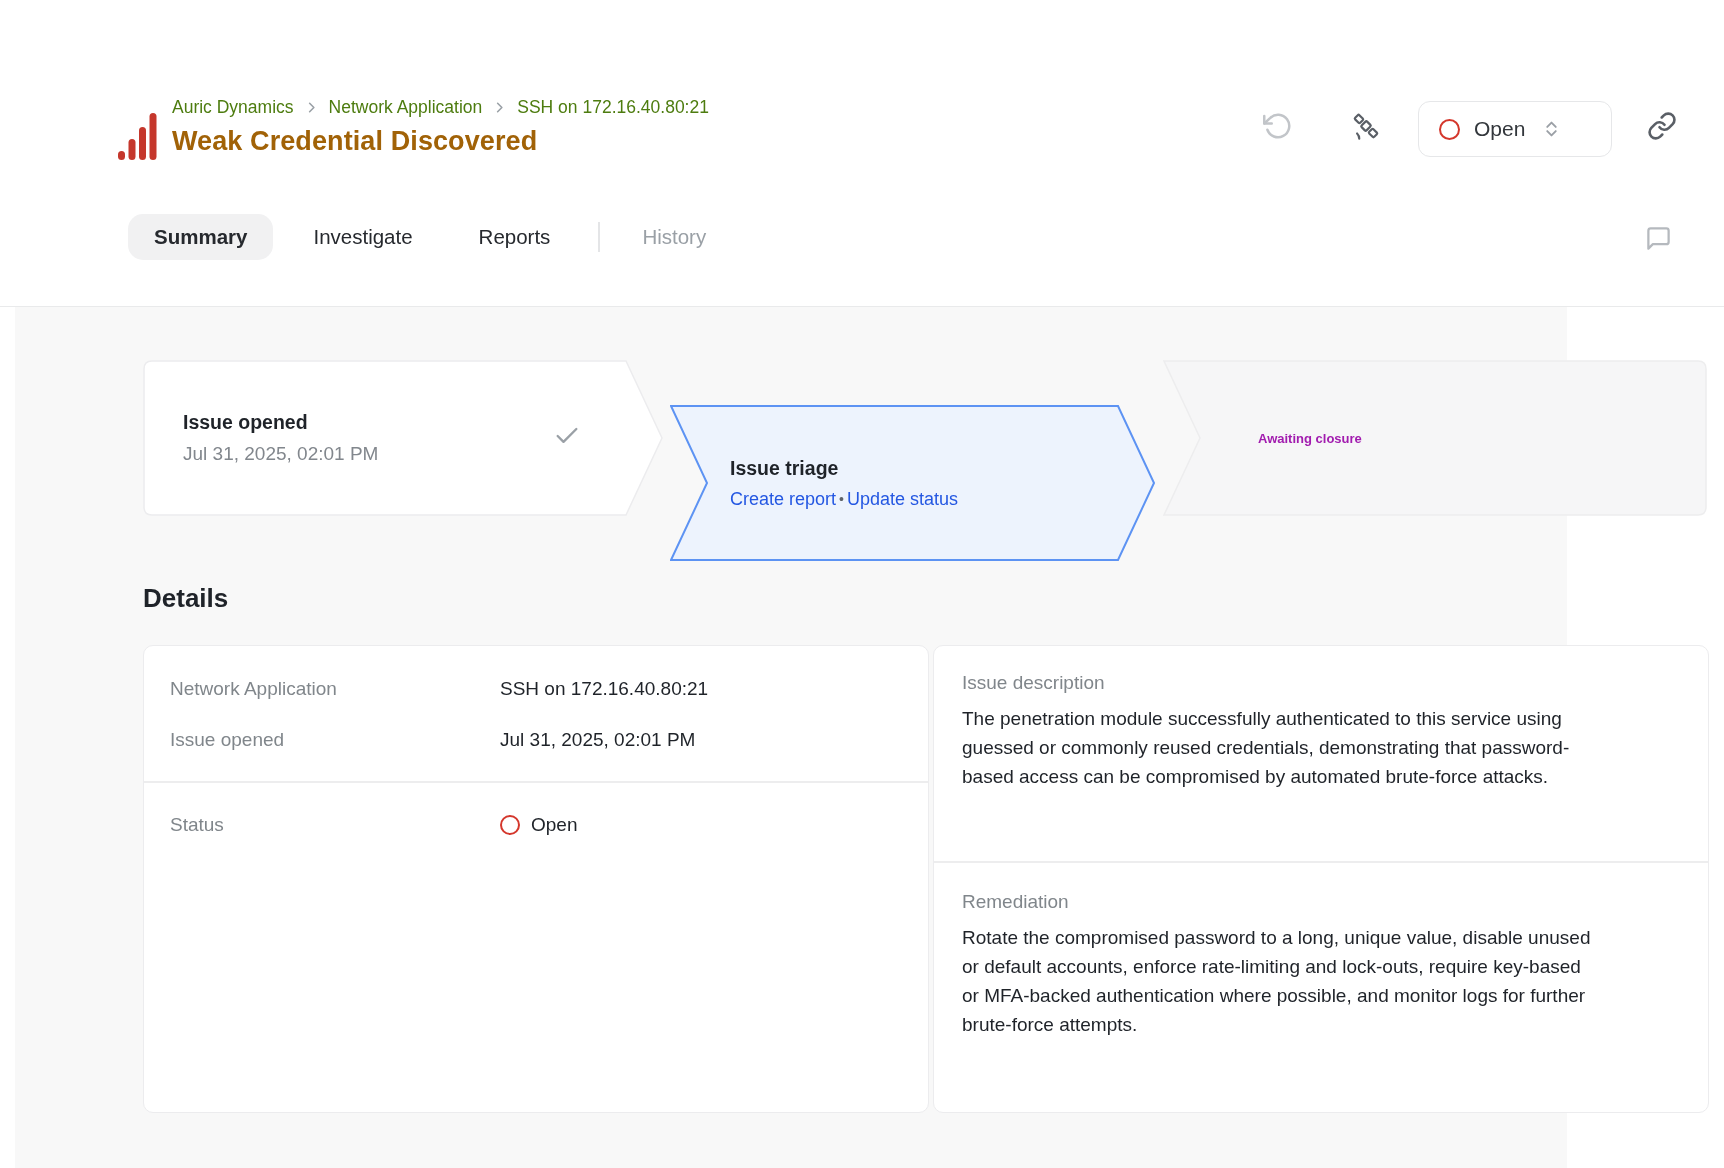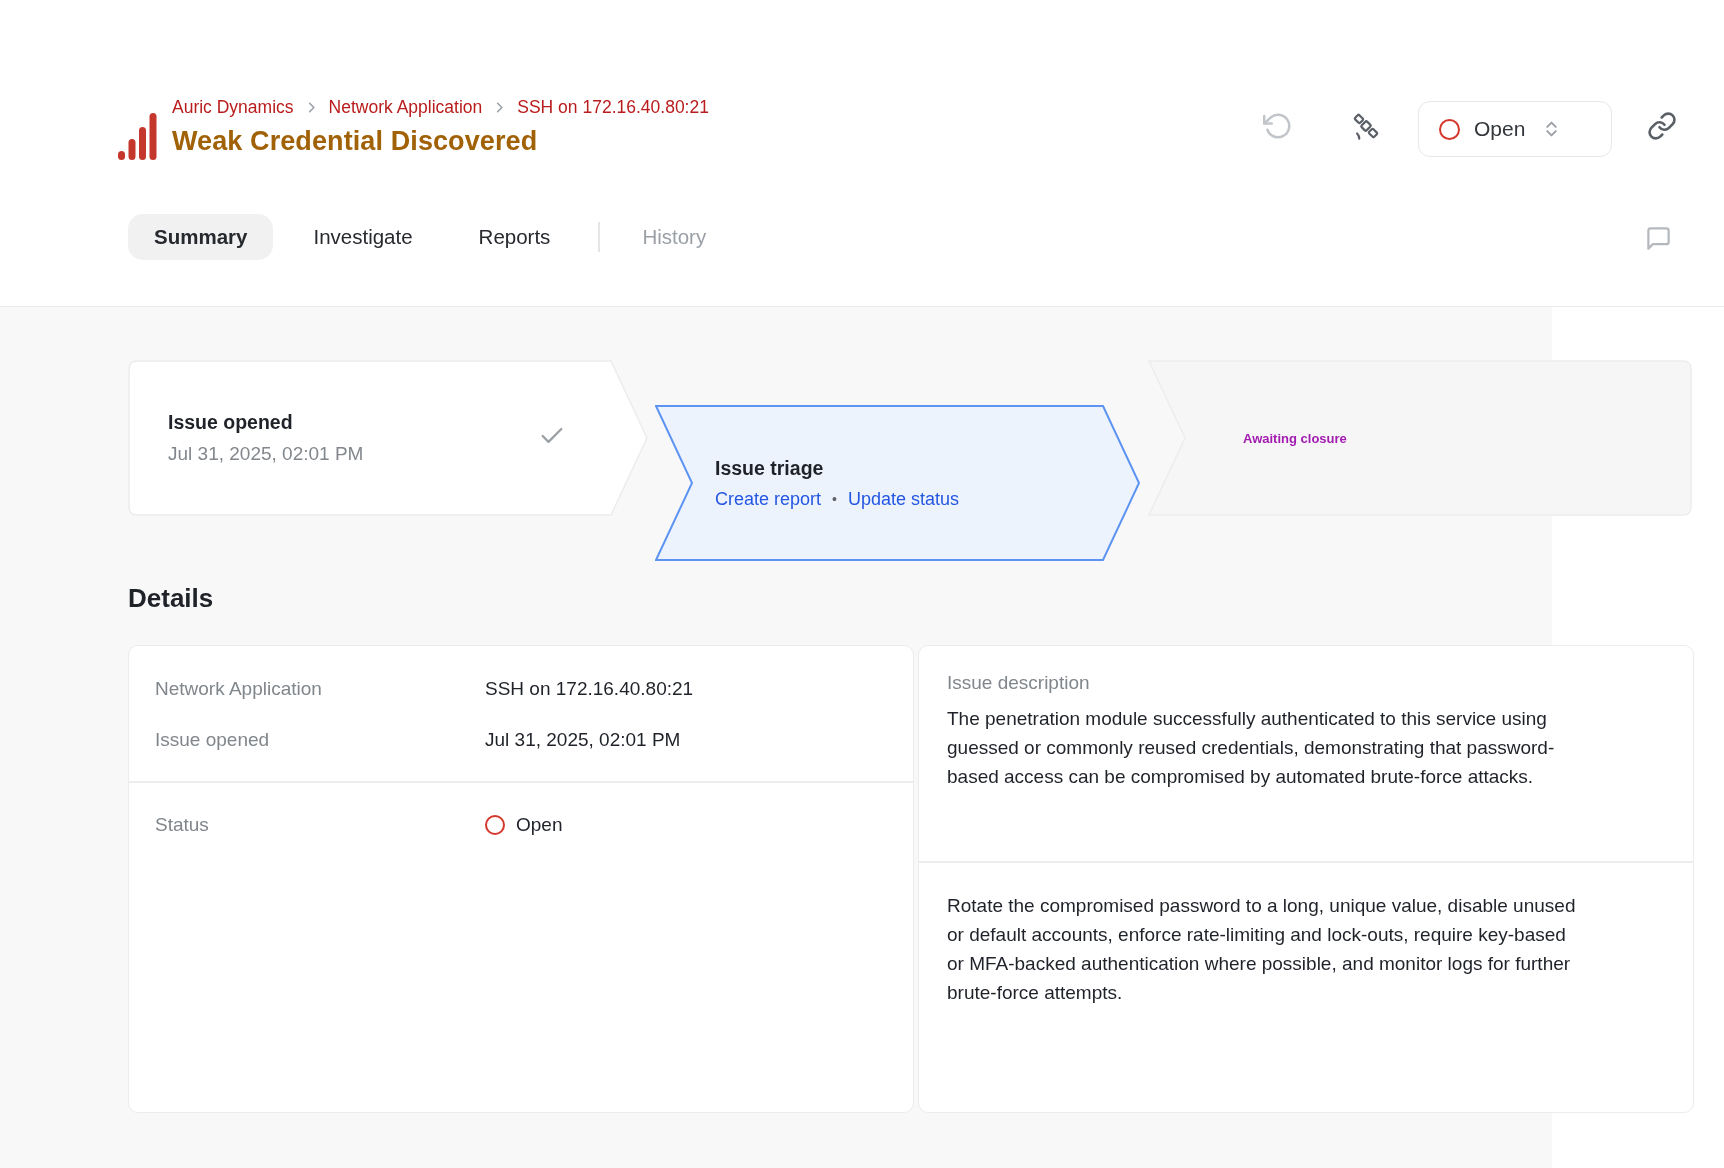--- a/index.html
+++ b/index.html
@@ -8,21 +8,21 @@
     font-family:"Liberation Sans", sans-serif;
     -webkit-font-smoothing:antialiased;
   }
   .page{position:relative;width:1724px;height:1168px;background:#ffffff;}
   .frame-top{position:absolute;left:7px;top:7px;right:0;height:1px;background:#ebebec;}
   .frame-left{position:absolute;left:7px;top:7px;width:1px;height:300px;background:#ebebec;}
 
   
   .header{position:absolute;left:0;top:0;width:1724px;height:307px;background:#ffffff;border-bottom:1px solid #e9eaeb;box-sizing:border-box;}
   .logo{position:absolute;left:118px;top:108px;width:40px;height:52px;}
-  .breadcrumb{position:absolute;left:172px;top:92px;height:30px;display:flex;align-items:center;gap:10px;font-size:17.5px;color:#b91c1c;}
+  .breadcrumb{position:absolute;left:172px;top:92px;height:30px;display:flex;align-items:center;gap:10px;font-size:17.5px;color:#4d7c0f;}
   .crumb{cursor:default;}
   .crumb-sep{display:flex;align-items:center;}
   .page-title{position:absolute;left:172px;top:126px;font-size:27px;font-weight:700;color:#a16207;letter-spacing:.1px;}
 
   .hdr-actions{position:absolute;top:98px;right:0;left:0;height:62px;}
   .icon-btn{position:absolute;display:flex;align-items:center;justify-content:center;width:40px;height:40px;top:10px;}
   .undo-btn{left:1258px;}
   .satellite-btn{left:1346px;}
   .link-btn{left:1642px;}
   .status-btn{
@@ -36,36 +36,36 @@
   
   .tabs{position:absolute;left:128px;top:212px;height:50px;display:flex;align-items:center;}
   .tab{font-size:20.5px;font-weight:500;color:#26292e;padding:11px 26px;border-radius:15px;cursor:pointer;white-space:nowrap;}
   .tab.active{background:#f1f1f2;font-weight:600;}
   .tab+.tab{margin-left:14px;}
   .tab-divider{width:2px;height:30px;background:#e4e5e7;margin:0 16px 0 22px;}
   .tab.disabled{color:#9aa0a6;font-weight:500;}
   .comment-btn{position:absolute;left:1640px;top:222px;width:36px;height:36px;display:flex;align-items:center;justify-content:center;}
 
   
-  .content{position:absolute;left:0;top:307px;width:1552px;height:861px;background:#f8f8f8;}
+  .content{position:absolute;left:15px;top:307px;width:1552px;height:861px;background:#f8f8f8;}
 
   
   .workflow{position:absolute;left:0;top:53px;height:156px;width:1724px;}
   .stage{position:absolute;top:0;height:156px;}
   .stage svg.shape{position:absolute;left:0;top:0;width:100%;height:100%;}
   .stage-body{position:relative;height:100%;display:flex;flex-direction:column;justify-content:center;gap:9px;box-sizing:border-box;}
   .stage1{left:128px;width:520px;}
   .stage2{left:655px;width:485px;margin-top:45px;}
   .stage3{left:1148px;width:544px;}
   .stage1 .stage-body{padding:0 100px 0 40px;}
   .stage2 .stage-body{padding:0 60px 0 60px;}
   .stage3 .stage-body{padding:0 20px 0 95px;}
   .stage-title{font-size:19.5px;font-weight:600;color:#1f2329;}
   .stage-sub{font-size:19px;color:#82878d;}
-  .stage-links{display:flex;align-items:center;gap:11px;font-size:18px;font-weight:500;color:#2457e2;}
+  .stage-links{display:flex;align-items:center;gap:3px;font-size:18px;font-weight:500;color:#2457e2;}
   .stage-link{cursor:pointer;}
   .stage-dot{color:#5f6368;font-size:14px;}
   .stage-upcoming-title{font-size:13px;font-weight:700;color:#a21caf;}
   .stage-check{position:absolute;right:82px;top:50%;transform:translateY(-50%);}
 
   
   .details-heading{position:absolute;left:128px;top:276px;font-size:26px;font-weight:700;color:#1f2329;}
   .cards{position:absolute;left:128px;top:338px;width:1566px;height:468px;display:flex;gap:4px;}
   .card{background:#ffffff;border:1px solid #ececee;border-radius:10px;box-sizing:border-box;overflow:hidden;display:flex;flex-direction:column;}
   .card-left{width:786px;}
@@ -247,19 +247,20 @@
         </div>
       </div>
 
       <div class="card card-right">
         <div class="card-section sec-desc">
           <div class="para-label">Issue description</div>
           <div class="para-text">The penetration module successfully authenticated to this service using guessed or commonly reused credentials, demonstrating that password-based access can be compromised by automated brute-force attacks.</div>
         </div>
         <div class="sec-divider"></div>
         <div class="card-section sec-rem">
+          <div class="para-label">Remediation</div>
           <div class="para-text">Rotate the compromised password to a long, unique value, disable unused or default accounts, enforce rate-limiting and lock-outs, require key-based or MFA-backed authentication where possible, and monitor logs for further brute-force attempts.</div>
         </div>
       </div>
 
     </div>
   </div>
 </div>
 
 </body></html>

